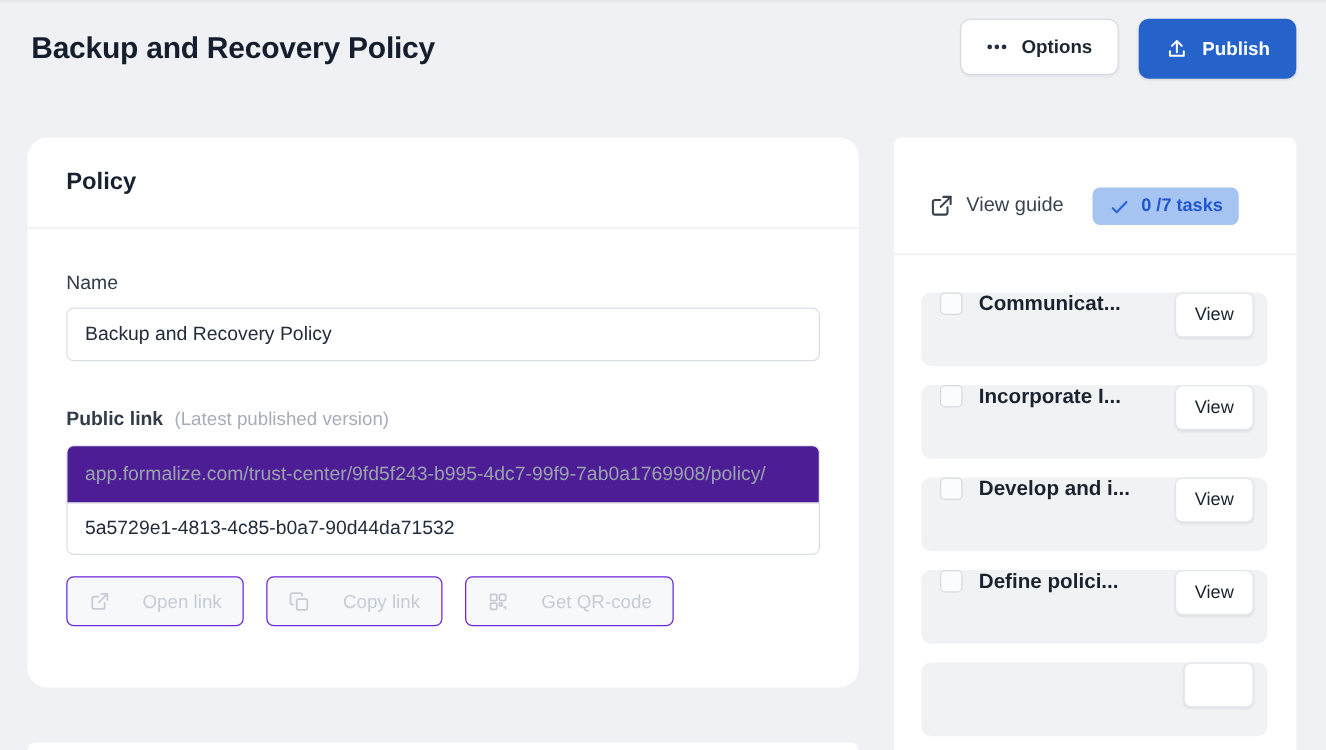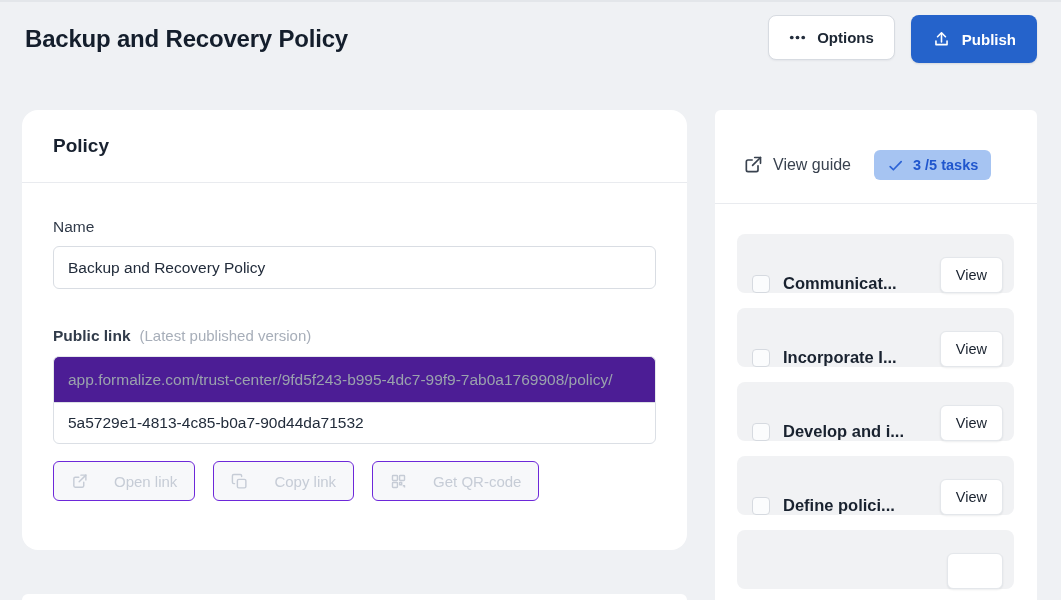--- a/index.html
+++ b/index.html
@@ -49,21 +49,21 @@
   .guide-card { position:absolute; left:715px; top:108px; width:322px; height:540px;
     background:#ffffff; border-radius:6px; }
   .guide-header { padding:26px 28px 23px 28px; border-bottom:1px solid #e9ebef; }
   .guide-title { font-size:19px; font-weight:600; color:#141e2c; line-height:29px; letter-spacing:-0.1px; }
   .guide-meta { margin-top:14px; display:flex; align-items:center; gap:23px; }
   .view-guide { display:flex; align-items:center; gap:10px; font-size:16px; color:#39424f; cursor:pointer; }
   .tasks-badge { display:flex; align-items:center; gap:9px; background:#a6c4f2; color:#2056cd;
     font-size:14.5px; font-weight:700; border-radius:6px; height:30px; padding:0 13px; }
   .task-list { padding:30px 23px 0 22px; display:flex; flex-direction:column; gap:15px; }
   .task-item { background:#f1f2f4; border-radius:8px; height:59px; flex:none;
-    display:flex; align-items:flex-end; padding:0 11px 0 15px; }
+    display:flex; align-items:flex-start; padding:0 11px 0 15px; }
   .task-checkbox { width:18px; height:18px; border:1px solid #d6dae0; border-radius:4px;
     background:#fbfcfd; flex:none; cursor:pointer; }
   .task-label { font-size:16.5px; font-weight:700; color:#19222f; margin-left:13px; flex:1;
     white-space:nowrap; overflow:hidden; }
   .view-btn { height:36px; min-width:56px; padding:0 15px; background:#ffffff; border:1px solid #e4e7eb;
     border-radius:6px; font-size:14.5px; font-weight:500; color:#19222f; cursor:pointer; flex:none;
     box-shadow:0 1px 2px rgba(16,24,40,.08); }
   .icon { display:inline-flex; flex:none; }
 </style>
 </head>
@@ -164,21 +164,21 @@
           </svg>
         </span>
         <span>View guide</span>
       </span>
       <span class="tasks-badge">
         <span class="icon">
           <svg width="17" height="17" viewBox="0 0 24 24" fill="none" stroke="#2c63d6" stroke-width="2.4" stroke-linecap="round" stroke-linejoin="round">
             <path d="M4.5 13.5 9 18 20 6.5"></path>
           </svg>
         </span>
-        <span>3 /5 tasks</span>
+        <span>0 /7 tasks</span>
       </span>
     </div>
   </div>
 
   <div class="task-list">
     <div class="task-item">
       <span class="task-checkbox"></span>
       <span class="task-label">Communicat...</span>
       <button class="view-btn">View</button>
     </div>

